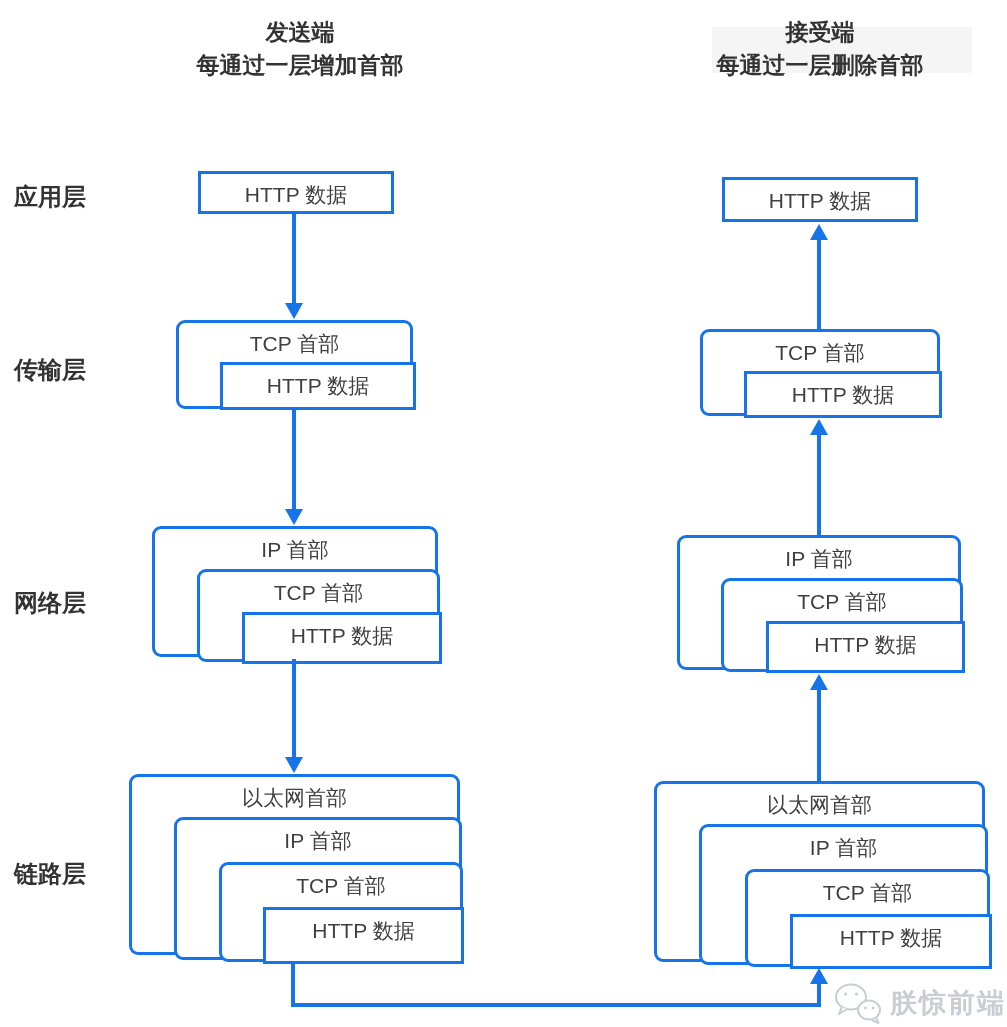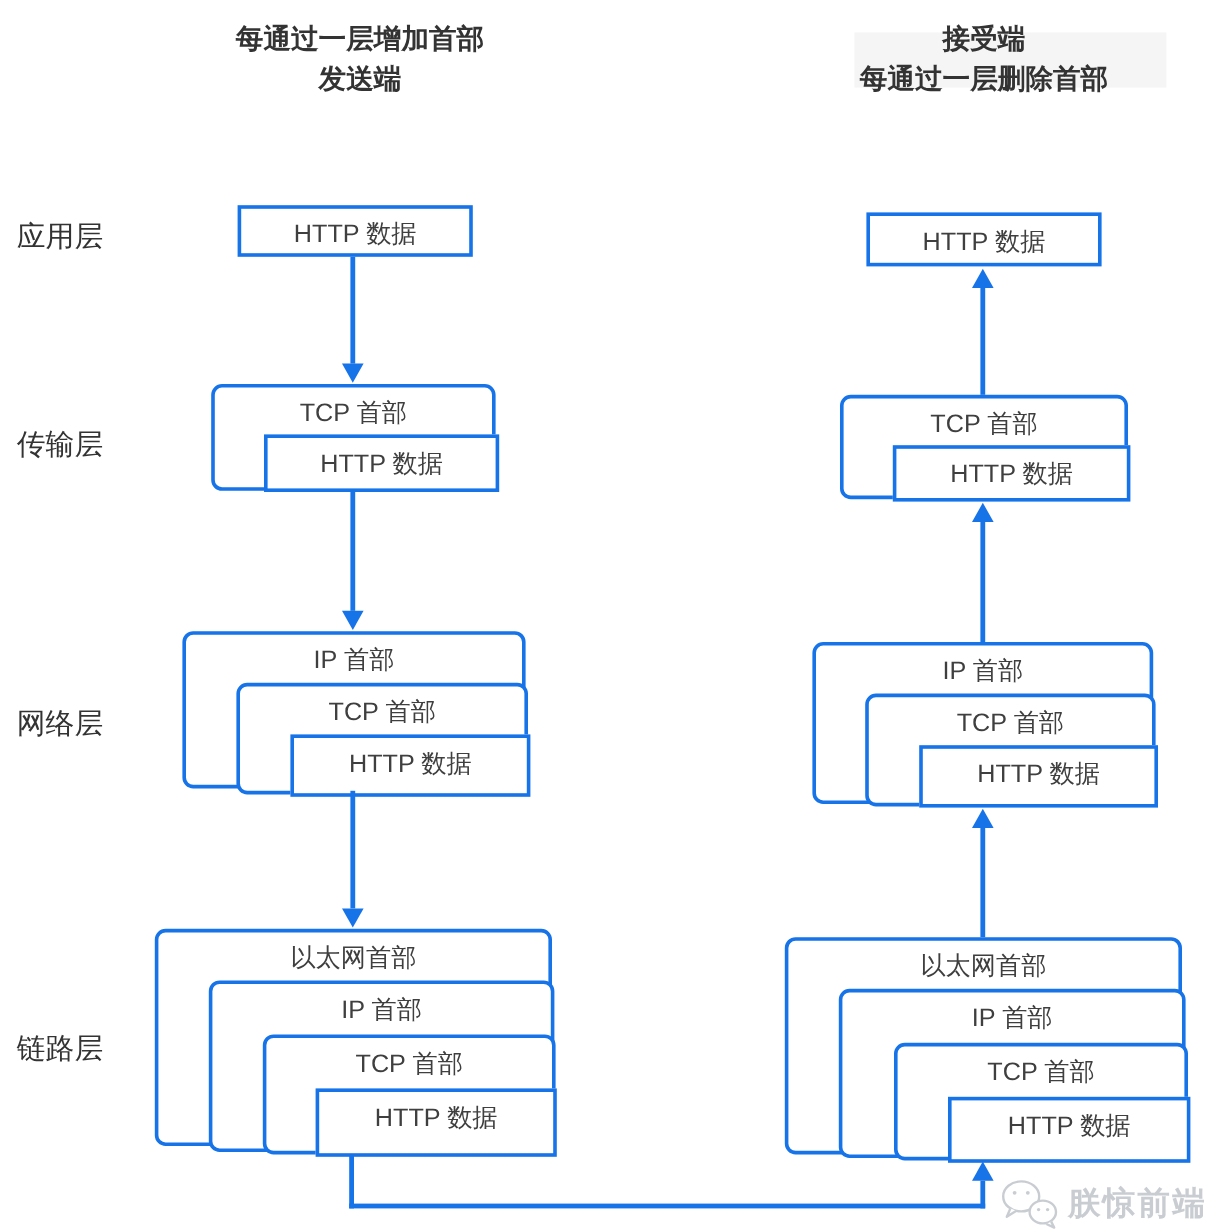--- a/index.html
+++ b/index.html
@@ -14,21 +14,21 @@
     font-family:"Liberation Sans","DejaVu Sans",sans-serif;
   }
   
   .ghost-band{position:absolute;left:712px;top:27px;width:260px;height:46px;background:rgba(0,0,0,0.04);}
   
   .title{position:absolute;top:16px;width:400px;text-align:center;font-size:23px;font-weight:bold;
          color:var(--title);line-height:33px;z-index:2;}
   .sender-title{left:100px;}
   .receiver-title{left:620px;}
   
-  .layer-label{position:absolute;left:14px;width:110px;font-size:24px;font-weight:normal;color:var(--title);}
+  .layer-label{position:absolute;left:14px;width:110px;font-size:24px;font-weight:bold;color:var(--title);}
   .l-app{top:181px;} .l-tr{top:354px;} .l-nw{top:587px;} .l-lk{top:858px;}
   
   .box{position:absolute;border:3px solid var(--blue);background:#ffffff;box-sizing:border-box;}
   .round{border-radius:9px;}
   .sharp{border-radius:0;}
   .lbl{position:absolute;left:0;right:0;top:7px;text-align:center;font-size:21px;color:var(--text);white-space:nowrap;}
   
   .s-app{left:198px;top:171px;width:196px;height:43px;}
   .s-tr {left:176px;top:320px;width:237px;height:89px;}
   .s-tr-http{left:220px;top:362px;width:196px;height:48px;}
@@ -73,22 +73,22 @@
   .wm-text{font-size:27px;font-weight:bold;color:var(--wm);letter-spacing:2px;white-space:nowrap;}
 </style>
 </head>
 <body>
 
 <div class="canvas">
 
   <div class="ghost-band"></div>
 
   <div class="title sender-title">
+    <div>发送端</div>
     <div>每通过一层增加首部</div>
-    <div>发送端</div>
   </div>
   <div class="title receiver-title">
     <div>接受端</div>
     <div>每通过一层删除首部</div>
   </div>
 
   <div class="layer-label l-app">应用层</div>
   <div class="layer-label l-tr">传输层</div>
   <div class="layer-label l-nw">网络层</div>
   <div class="layer-label l-lk">链路层</div>

